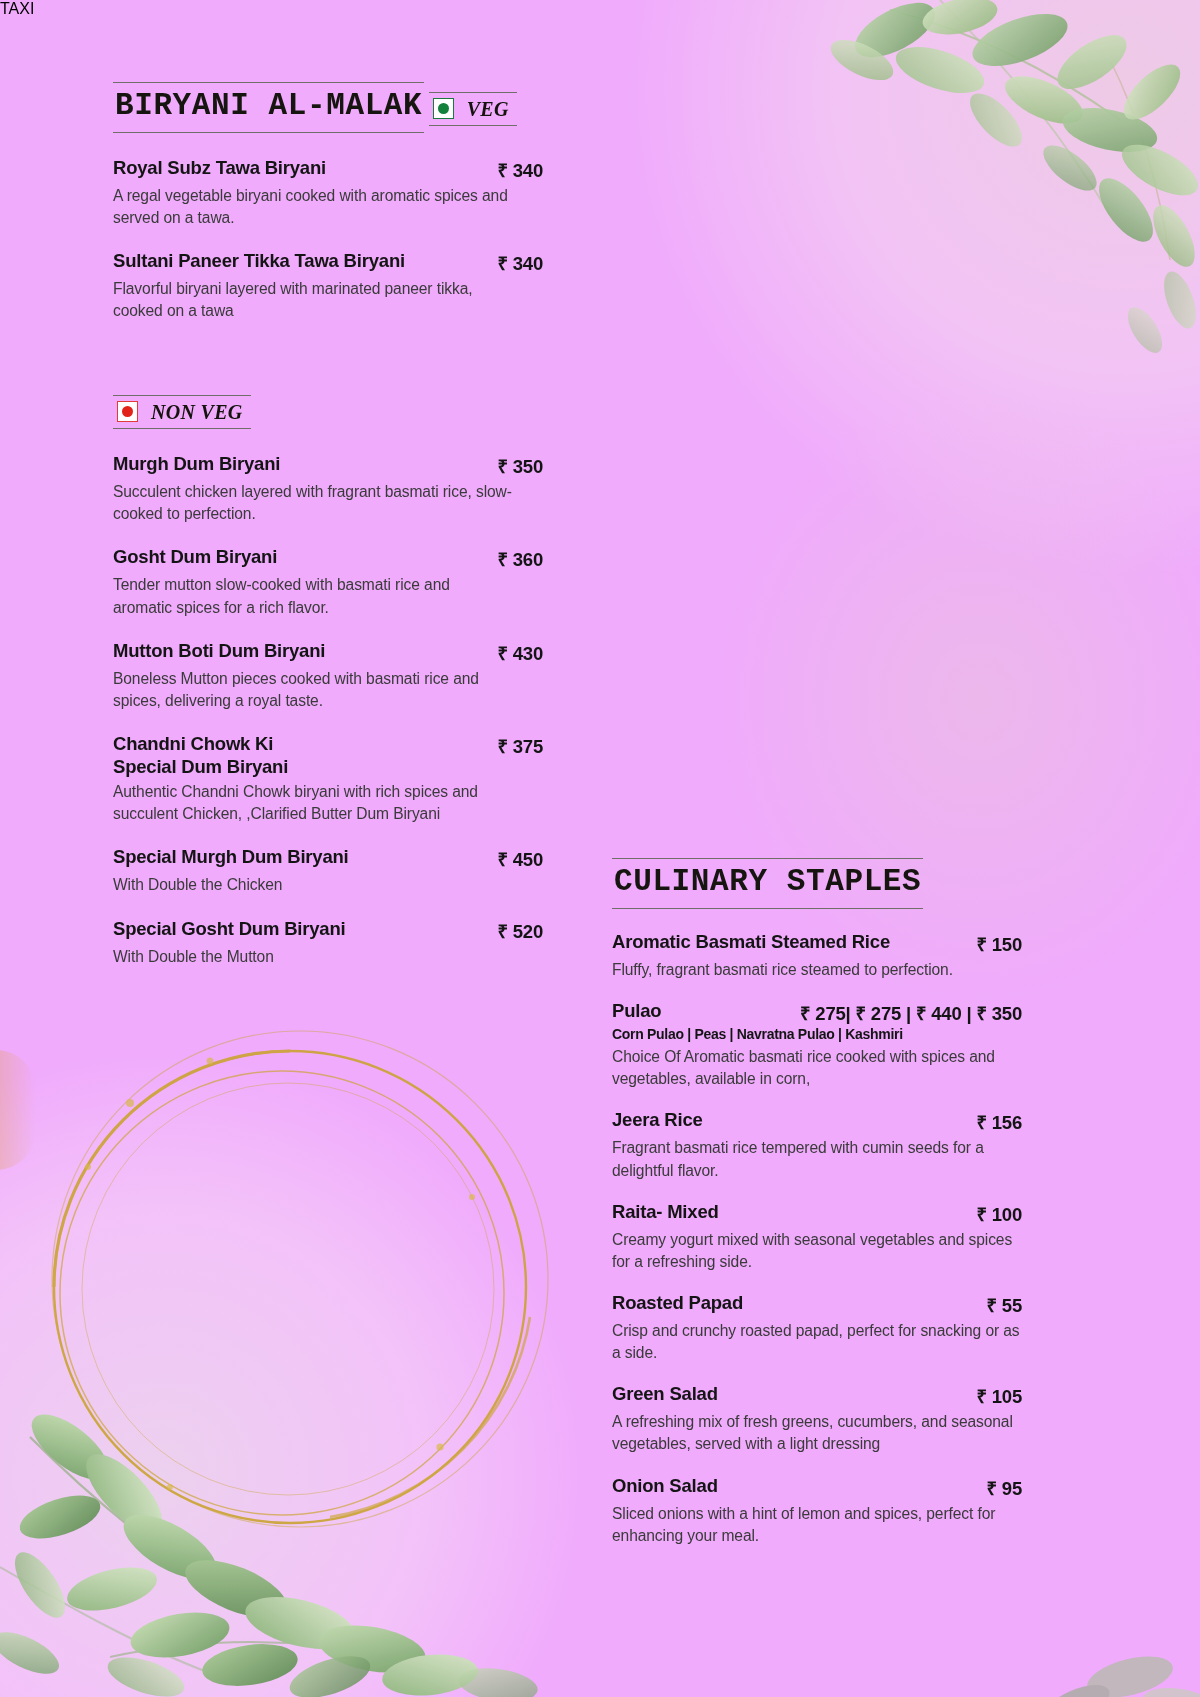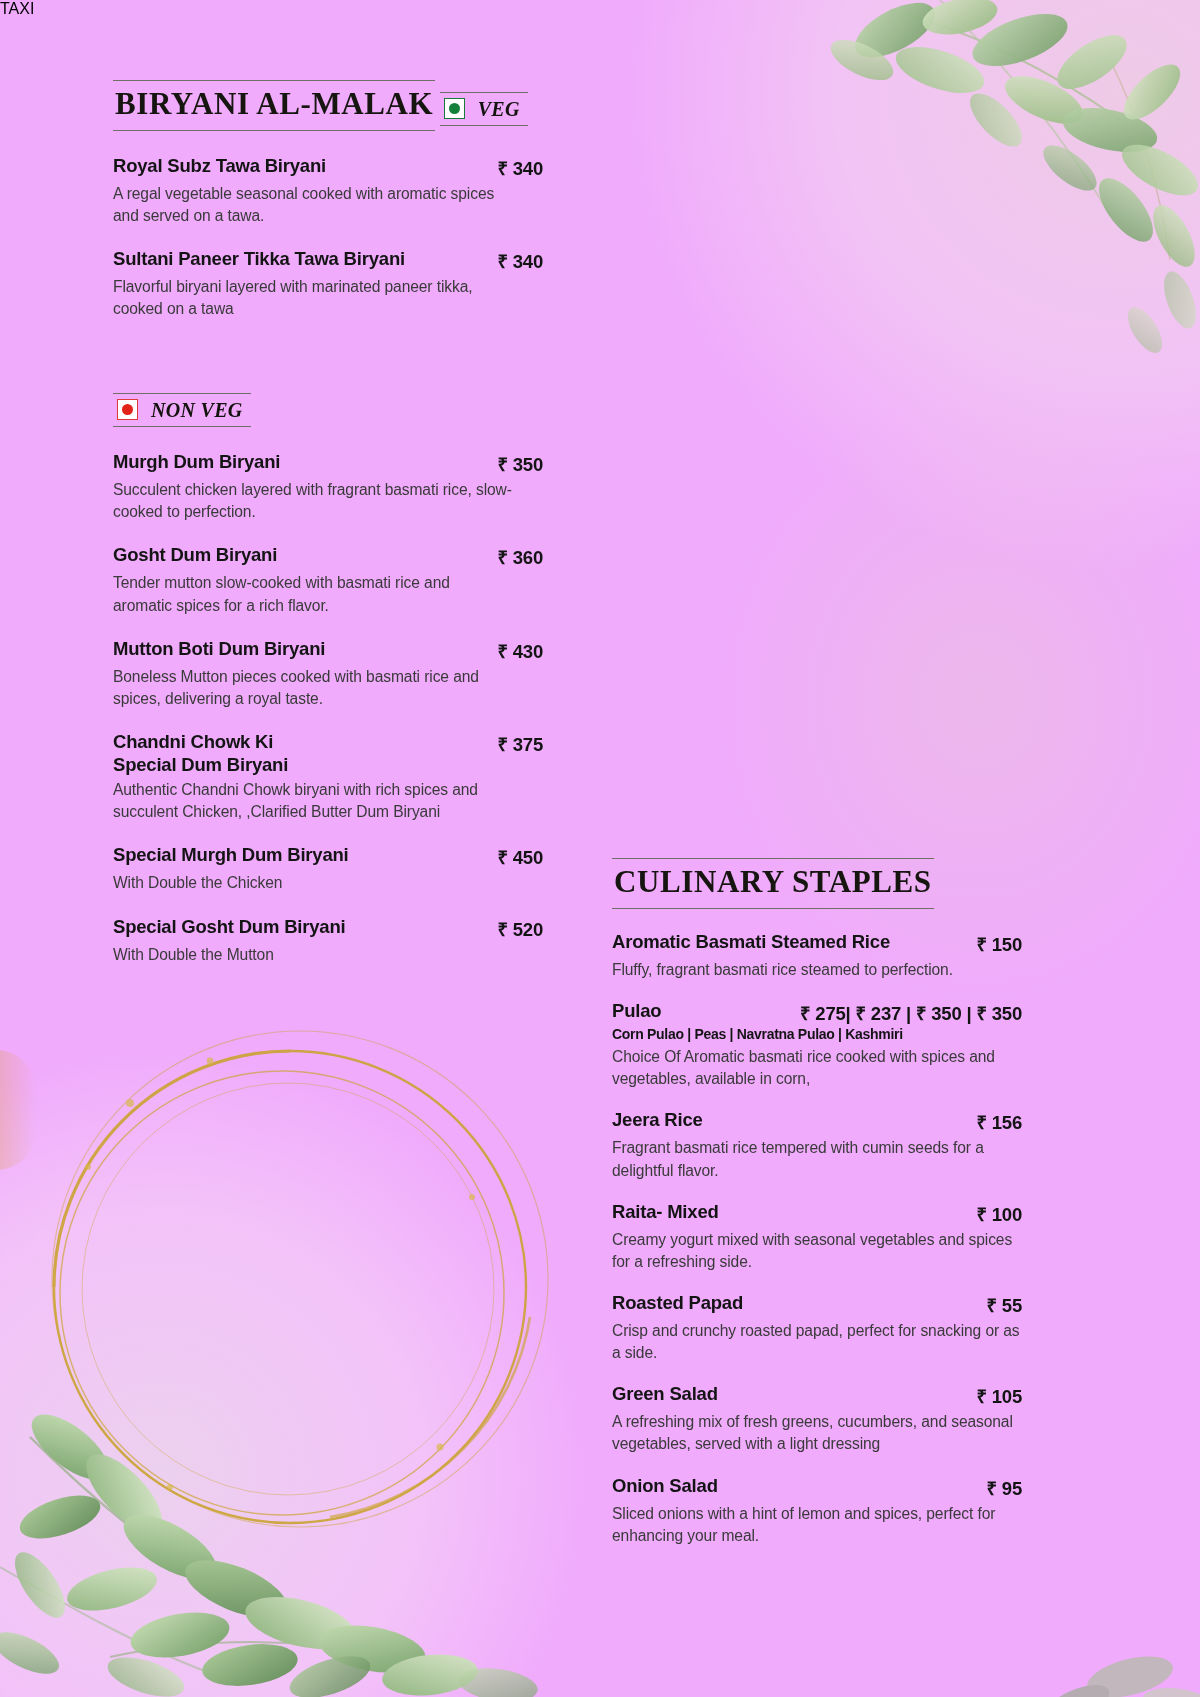--- a/index.html
+++ b/index.html
@@ -36,21 +36,21 @@
   
   .col-left {
     position: absolute; left: 113px; top: 40px; width: 430px;
   }
   .col-right {
     position: absolute; left: 612px; top: 858px; width: 410px;
   }
 
   
   .sec-title {
-    font-family: Liberation Serif, serif;
+    font-family: Liberation Mono, monospace;
     font-weight: 700;
     font-size: 31px;
     letter-spacing: 0.6px;
     color: #16150f;
     padding: 7px 2px 9px 2px;
     border-top: 1.6px solid #6f6f67;
     border-bottom: 1.6px solid #6f6f67;
     display: inline-block;
     line-height: 1.05;
     white-space: nowrap;
@@ -288,21 +288,21 @@
             <i></i>
           </span>
       <span class="grp-label">VEG</span>
     </div>
     <div class="items">
       <div class="item">
         <div class="item-head">
           <span class="item-name">Royal Subz Tawa Biryani</span>
           <span class="item-price">₹ 340</span>
         </div>
-        <div class="item-desc">A regal vegetable seasonal cooked with aromatic spices and served on a tawa.</div>
+        <div class="item-desc">A regal vegetable biryani cooked with aromatic spices and served on a tawa.</div>
       </div>
       <div class="item">
         <div class="item-head">
           <span class="item-name">Sultani Paneer Tikka Tawa Biryani</span>
           <span class="item-price">₹ 340</span>
         </div>
         <div class="item-desc">Flavorful biryani layered with marinated paneer tikka, cooked on a tawa</div>
       </div>
     </div>
 
@@ -368,21 +368,21 @@
         <div class="item-head">
           <span class="item-name">Aromatic Basmati Steamed Rice</span>
           <span class="item-price">₹ 150</span>
         </div>
         <div class="item-desc">Fluffy, fragrant basmati rice steamed to perfection.</div>
       </div>
 
       <div class="item">
         <div class="item-head">
           <span class="item-name">Pulao</span>
-          <span class="item-price">₹ 275| ₹ 237 | ₹ 350 | ₹ 350</span>
+          <span class="item-price">₹ 275| ₹ 275 | ₹ 440 | ₹ 350</span>
         </div>
         <div class="item-variants">Corn Pulao | Peas | Navratna Pulao | Kashmiri</div>
         <div class="item-desc">Choice Of Aromatic basmati rice cooked with spices and vegetables, available in corn,</div>
       </div>
 
       <div class="item">
         <div class="item-head">
           <span class="item-name">Jeera Rice</span>
           <span class="item-price">₹ 156</span>
         </div>

